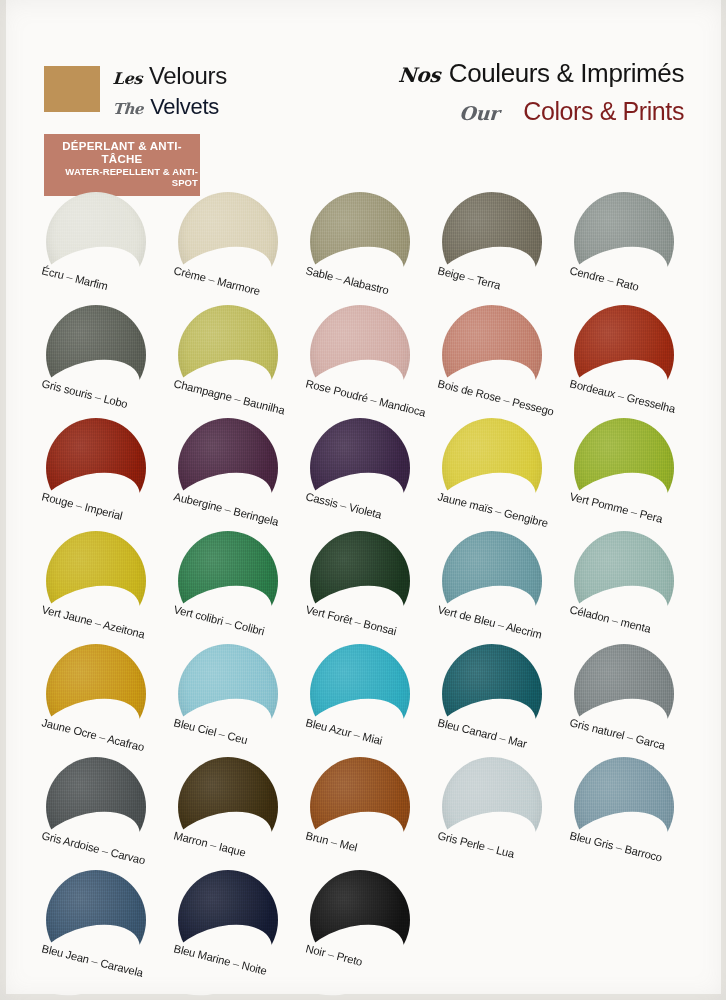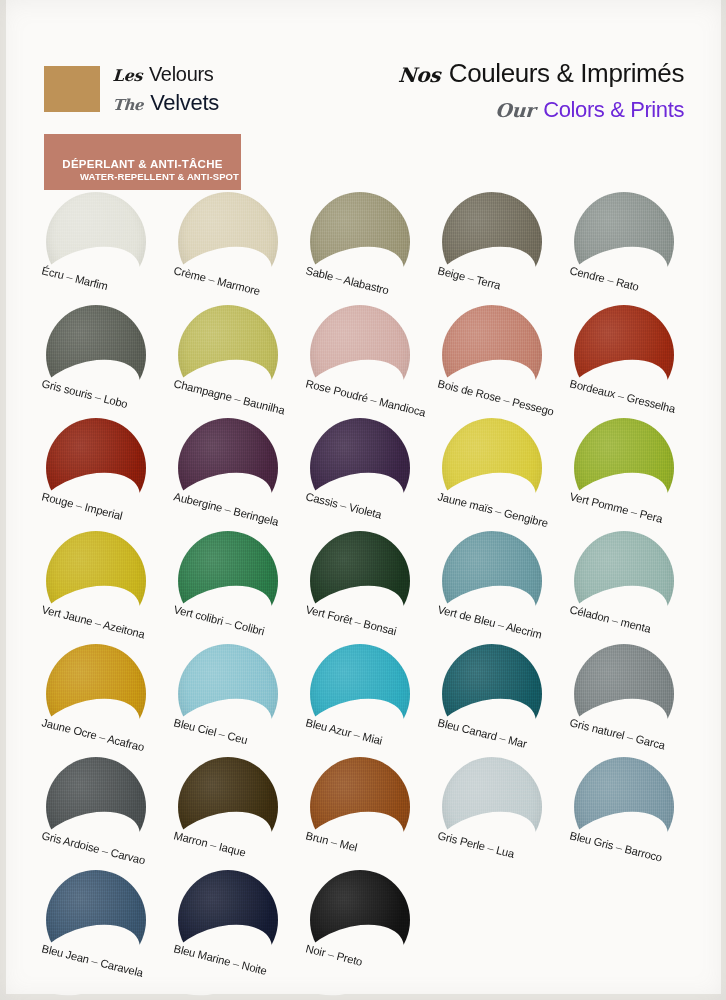--- a/index.html
+++ b/index.html
@@ -67,44 +67,44 @@
   }
   .script {
     font-family: "DejaVu Serif", serif;
     font-style: italic;
     font-weight: 700;
     letter-spacing: -0.5px;
     transform: skewX(-6deg);
   }
   .brand-fr .script { font-size: 16px; color: #1a1a1a; }
   .brand-fr .plain {
-    font-size: 20px;
+    font-size: 24px;
     color: #17171a;
     margin-left: 6px;
     letter-spacing: -0.3px;
     text-align: center;
   }
   .brand-en { margin-top: 8px; }
   .brand-en .script { font-size: 15px; color: #63666A; }
   .brand-en .plain {
     font-size: 22px;
     color: #0f172a;
     margin-left: 6px;
     letter-spacing: -0.3px;
   }
 
   .badge {
     position: absolute;
     left: 44px;
     top: 134px;
-    width: 197px;
+    width: 156px;
     background: #BF7E6B;
     color: #ffffff;
     text-align: center;
-    padding: 24px 2px 7px;
+    padding: 6px 2px 7px;
     box-sizing: border-box;
   }
   .badge-fr {
     font-size: 11.5px;
     font-weight: 700;
     letter-spacing: 0.25px;
     line-height: 1.15;
   }
   .badge-en {
     font-size: 9.5px;
@@ -125,23 +125,23 @@
   .title-fr .script { font-size: 20px; color: #141414; }
   .title-fr .plain {
     font-size: 26px;
     color: #141414;
     margin-left: 7px;
     letter-spacing: -0.4px;
   }
   .title-en { margin-top: 8px; }
   .title-en .script { font-size: 19px; color: #5E6166; }
   .title-en .plain {
-    font-size: 22px;
-    color: #6d28d9;
-    margin-left: 7px;
+    font-size: 25px;
+    color: #7f1d1d;
+    margin-left: 23px;
     letter-spacing: -0.4px;
   }
 
   
   #grid {
     position: absolute;
     left: 38px;
     top: 192px;
     width: 660px;
     display: grid;

